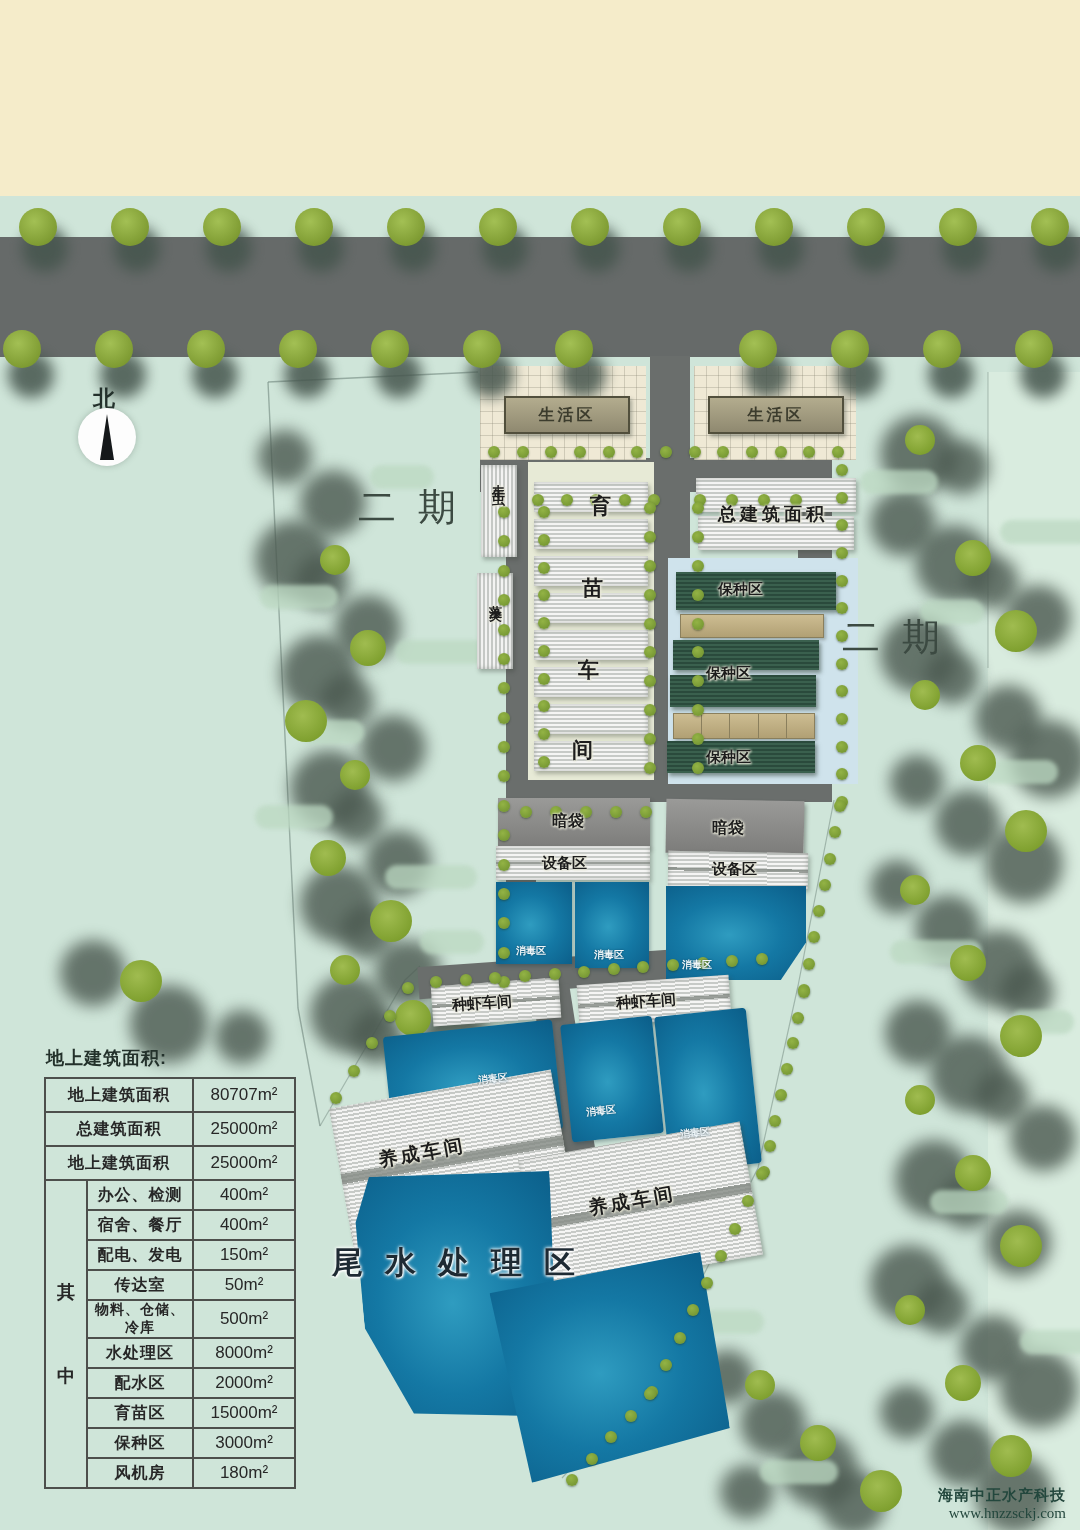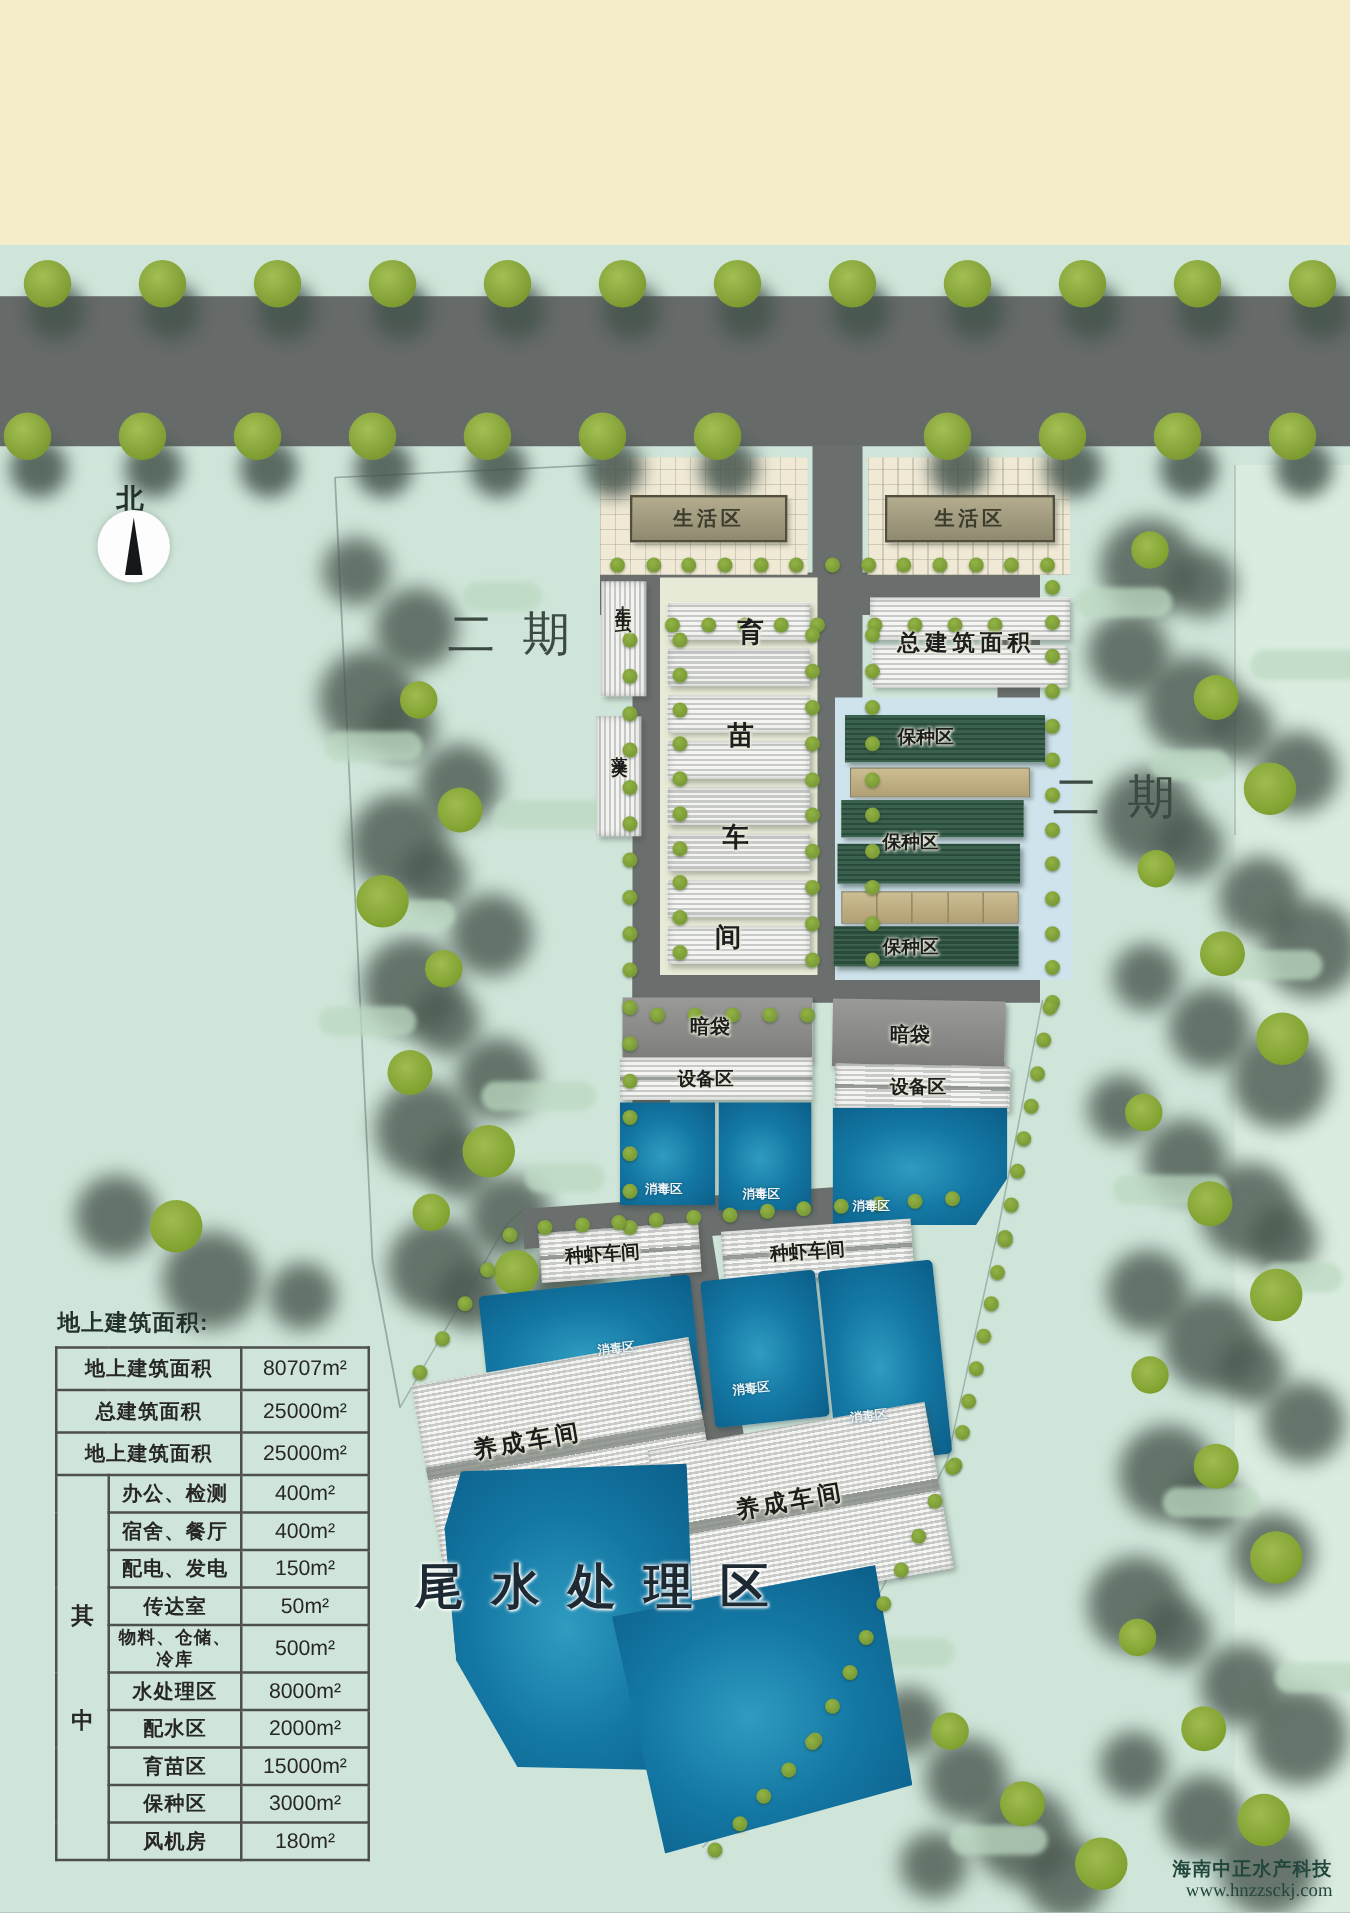--- a/index.html
+++ b/index.html
@@ -57,21 +57,21 @@
       box-shadow:1px 2px 4px rgba(30,60,70,.4);}
   .panel{position:absolute;z-index:2;}
   
   .lbl{position:absolute;z-index:6;font-weight:bold;color:#1d1d1d;white-space:nowrap;
       text-shadow:0 0 3px #e8e8d8,0 0 3px #e8e8d8,1px 1px 2px #e8e8d8;}
   .lbl-w{color:#eef5f8;text-shadow:0 0 2px rgba(10,50,70,.7);font-weight:bold;}
   .lbl-v{writing-mode:vertical-rl;letter-spacing:4px;}
   .phase{position:absolute;z-index:6;font-family:"Liberation Serif","DejaVu Serif",serif;
       font-size:38px;color:#3c4a42;letter-spacing:22px;}
   #tailwater-label{position:absolute;z-index:6;font-family:"Liberation Serif","DejaVu Serif",serif;
-      font-weight:bold;font-size:39px;letter-spacing:22px;color:#1e2a33;
+      font-weight:bold;font-size:31px;letter-spacing:22px;color:#1e2a33;
       text-shadow:0 0 3px #fff,0 0 4px #fff,1px 1px 2px #fff;}
   
   #compass-circle{position:absolute;left:78px;top:212px;width:58px;height:58px;border-radius:50%;
       background:#fdfdfd;z-index:5;box-shadow:0 0 6px rgba(80,100,90,.35);}
   #compass-needle{position:absolute;left:22px;top:6px;width:0;height:0;
       border-left:7px solid transparent;border-right:7px solid transparent;border-bottom:46px solid #15181a;}
   #compass-label{position:absolute;left:93px;top:188px;z-index:5;font-family:"Liberation Serif","DejaVu Serif",serif;
       font-size:22px;color:#23302b;font-weight:bold;}
   
   #indicators{position:absolute;left:44px;top:1046px;width:260px;z-index:7;}

